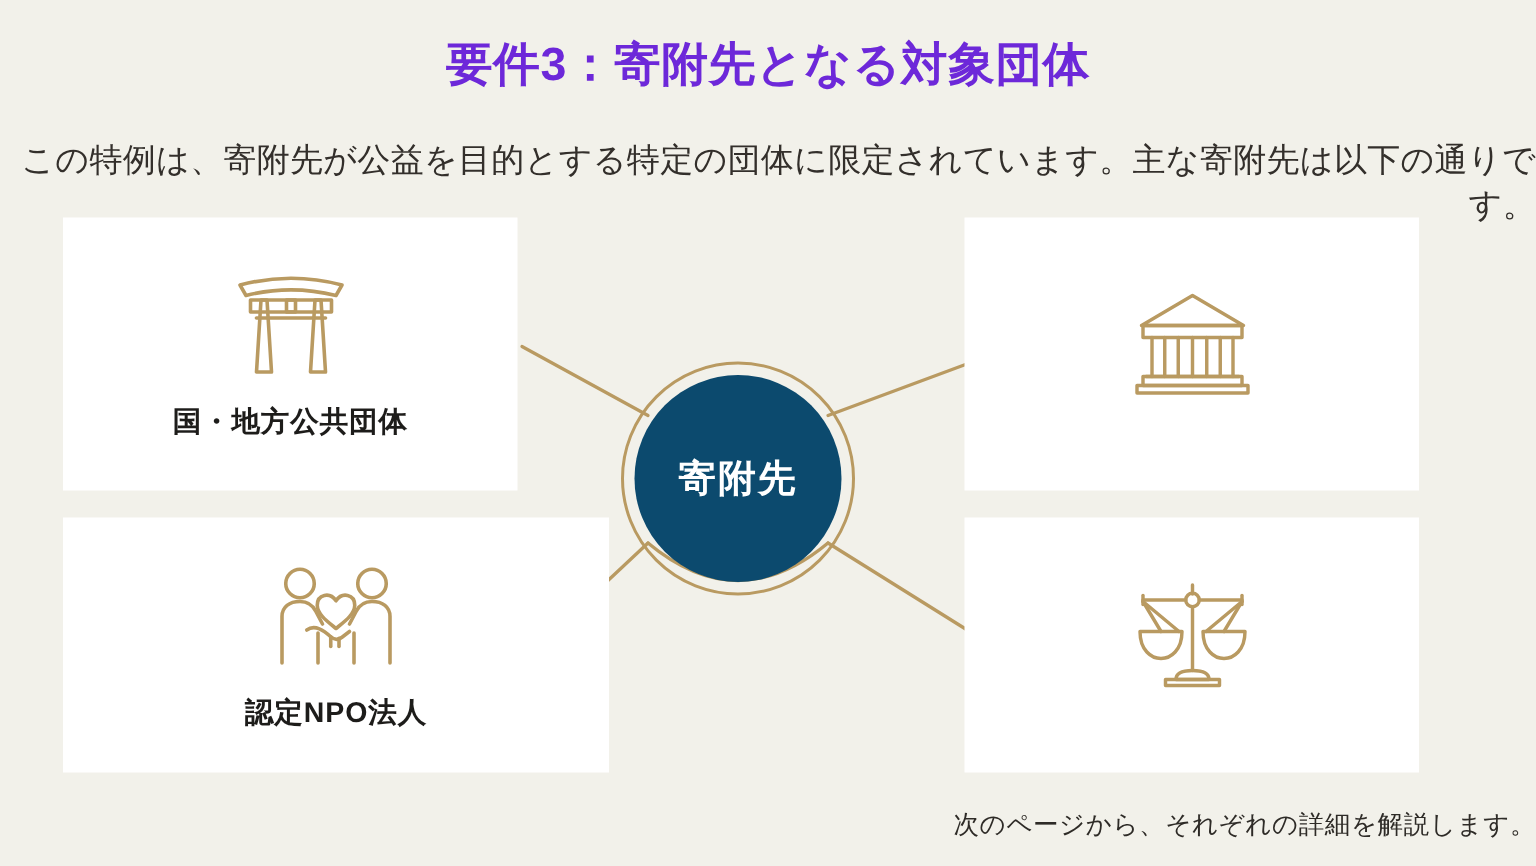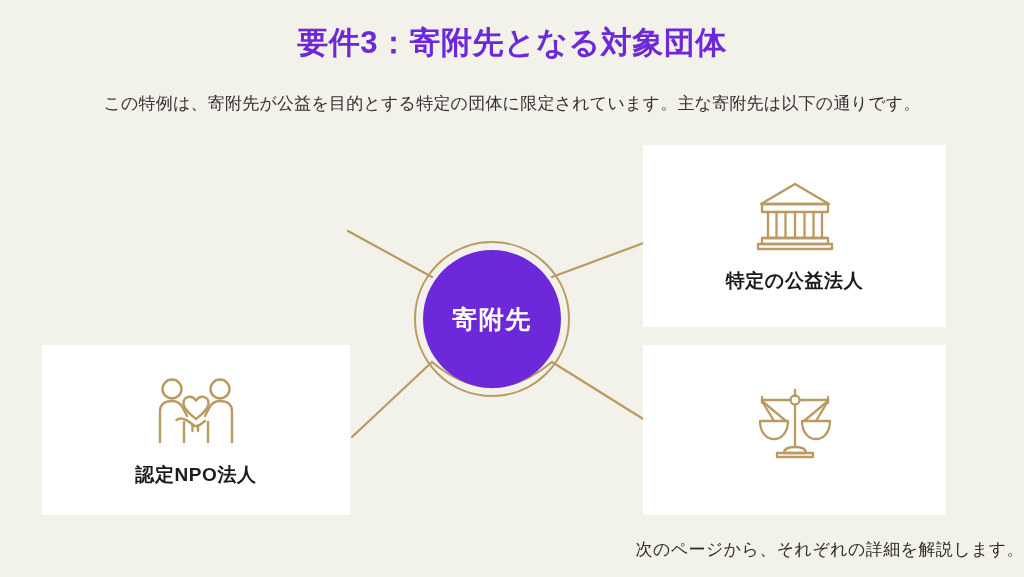--- a/index.html
+++ b/index.html
@@ -35,22 +35,22 @@
     color: #6d28d9;
     line-height: 1.2;
   }
 
   
   #slide-subtitle {
     position: absolute;
     top: 92px;
     left: 0;
     width: 1024px;
-    text-align: center;
-    font-size: 17px;
+    text-align: right;
+    font-size: 22px;
     font-weight: normal;
     color: #332f2b;
     letter-spacing: 0.2px;
   }
 
   
   #connectors {
     position: absolute;
     left: 0;
     top: 0;
@@ -63,21 +63,21 @@
   .card {
     position: absolute;
     background: #ffffff;
     box-sizing: border-box;
     display: flex;
     flex-direction: column;
     align-items: center;
     justify-content: center;
   }
   #card-top-left     { left: 42px;  top: 145px; width: 303px; height: 182px; }
-  #card-bottom-left  { left: 42px;  top: 345px; width: 308px; height: 170px; }
+  #card-bottom-left  { left: 42px;  top: 345px; width: 364px; height: 170px; }
   #card-top-right    { left: 643px; top: 145px; width: 303px; height: 182px; }
   #card-bottom-right { left: 643px; top: 345px; width: 303px; height: 170px; }
 
   .card-icon {
     height: 76px;
     display: flex;
     align-items: center;
     justify-content: center;
     margin-bottom: 14px;
   }
@@ -104,21 +104,21 @@
     border: 2px solid #b99a61;
     box-sizing: border-box;
   }
   #hub-circle {
     position: absolute;
     left: 9px;
     top: 9px;
     width: 138px;
     height: 138px;
     border-radius: 50%;
-    background: #6d28d9;
+    background: #0c4a6e;
     display: flex;
     align-items: center;
     justify-content: center;
   }
   #hub-label {
     color: #ffffff;
     font-size: 25px;
     font-weight: bold;
     letter-spacing: 1.5px;
     text-align: center;
@@ -156,20 +156,39 @@
     </g>
   </svg>
 
   <div id="center-hub">
     <div id="hub-ring"></div>
     <div id="hub-circle">
       <span id="hub-label">寄附先</span>
     </div>
   </div>
 
+  <div class="card" id="card-top-left">
+    <div class="card-icon">
+      <svg width="80" height="76" viewBox="0 0 80 76" fill="none" stroke="#b99a61" stroke-width="2.4" stroke-linejoin="round" stroke-linecap="round">
+
+        <path d="M6 12 Q40 3 74 12 L70 19 Q40 11.5 10 19 Z"></path>
+
+        <path d="M13 22 L67 22 L67 30 L13 30 Z"></path>
+
+        <path d="M37 30 L43 30 L43 22 L37 22 Z"></path>
+
+        <path d="M17 34 L63 34"></path>
+
+        <path d="M20 22 L24 22 L27 70 L17 70 Z"></path>
+
+        <path d="M56 22 L60 22 L63 70 L53 70 Z"></path>
+      </svg>
+    </div>
+    <div class="card-label">国・地方公共団体</div>
+  </div>
 
   <div class="card" id="card-bottom-left">
     <div class="card-icon">
       <svg width="84" height="70" viewBox="0 0 84 70" fill="none" stroke="#b99a61" stroke-width="2.4" stroke-linejoin="round" stroke-linecap="round">
 
         <circle cx="18" cy="14" r="9.5"></circle>
 
         <circle cx="66" cy="14" r="9.5"></circle>
 
         <path d="M42 25.5 C 38 19.5 29.5 21 29.5 28.5 C 29.5 34.5 36.5 39.5 42 44 C 47.5 39.5 54.5 34.5 54.5 28.5 C 54.5 21 46 19.5 42 25.5 Z"></path>
@@ -205,21 +224,20 @@
         <path d="M48.5 32 L48.5 58"></path>
         <path d="M57.5 32 L57.5 58"></path>
         <path d="M66 32 L66 58"></path>
 
         <path d="M8 58 L70 58"></path>
 
         <path d="M6 58 L72 58 L72 64 L6 64 Z"></path>
         <path d="M2 64 L76 64 L76 69 L2 69 Z"></path>
       </svg>
     </div>
-    <div class="card-label">特定の公益法人</div>
   </div>
 
   <div class="card" id="card-bottom-right">
     <div class="card-icon">
       <svg width="80" height="72" viewBox="0 0 80 72" fill="none" stroke="#b99a61" stroke-width="2.3" stroke-linejoin="round" stroke-linecap="round">
 
         <path d="M40 3 L40 9"></path>
 
         <circle cx="40" cy="13" r="4.5"></circle>
 

